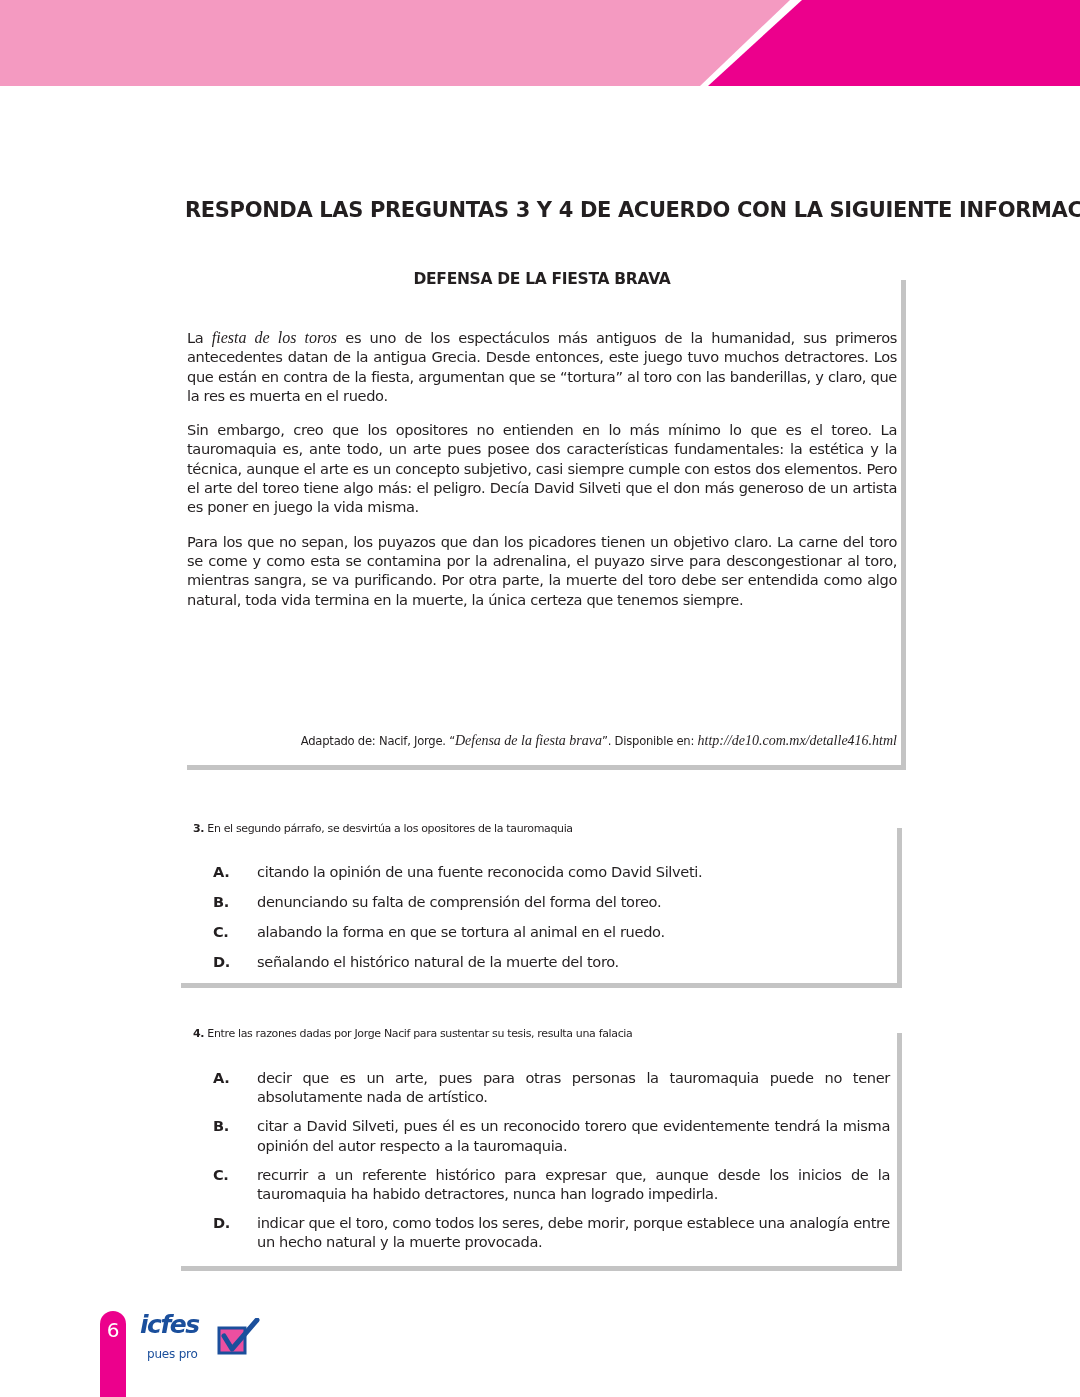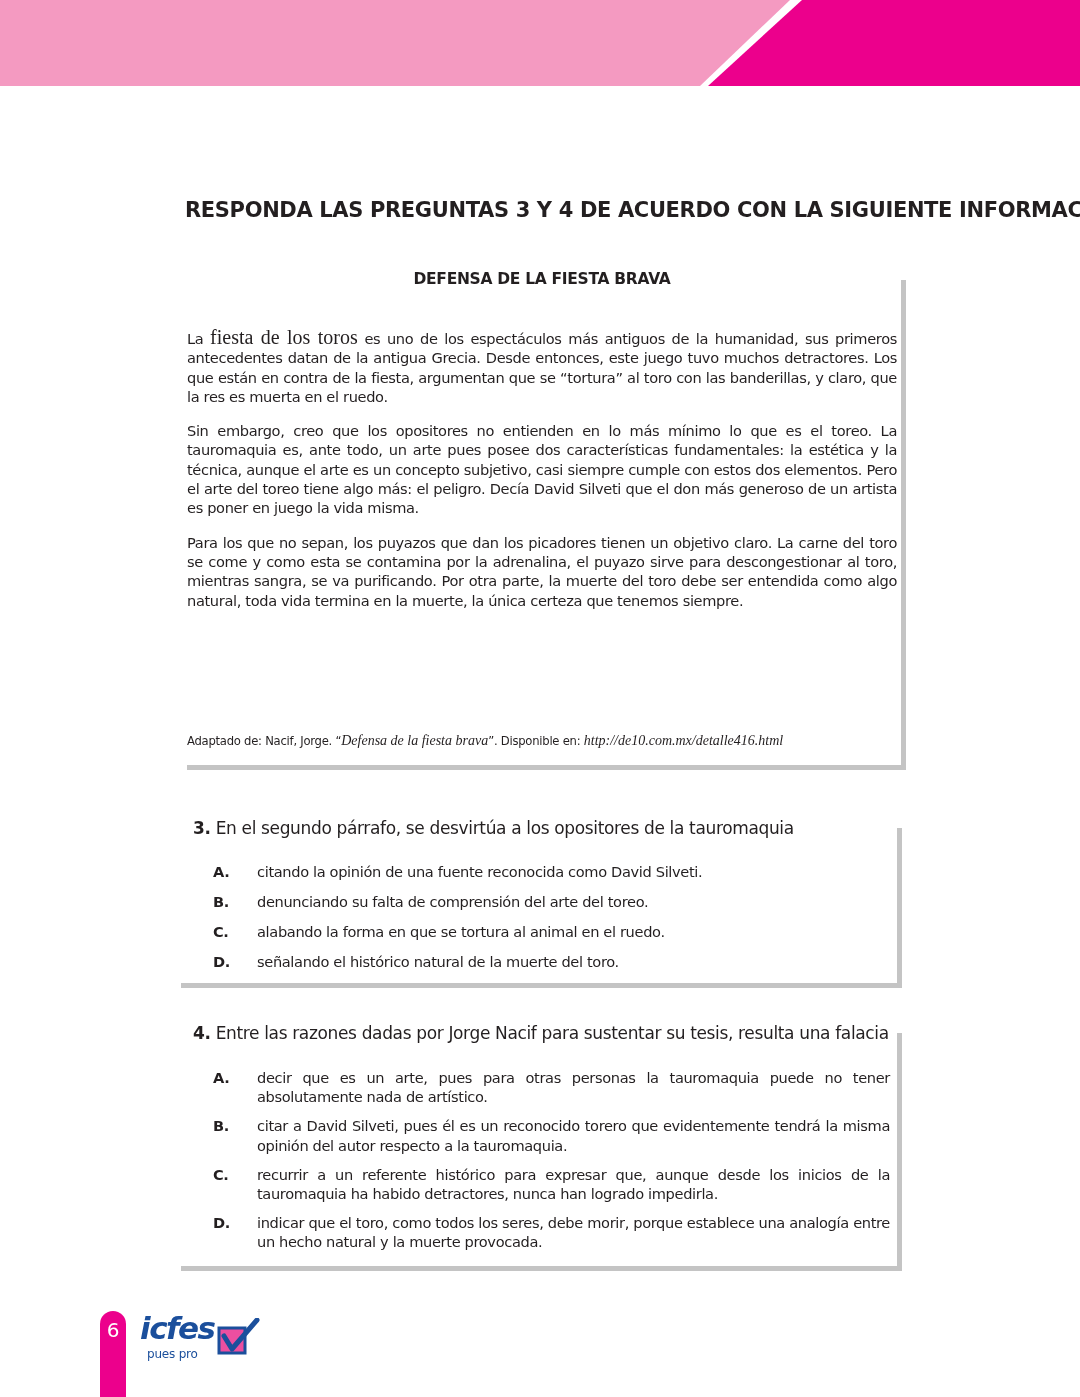--- a/index.html
+++ b/index.html
@@ -24,36 +24,36 @@
     .reading-title {
       position:absolute; left:187px; top:270px; width:710px; text-align:center;
       font-weight:bold; font-size:15.5px; line-height:19.5px; letter-spacing:-0.3px;
     }
     .reading-body {
       position:absolute; left:187px; top:328px; width:710px;
       font-size:14.6px; line-height:19.3px; letter-spacing:-0.35px;
       text-align:justify;
     }
     .reading-body p { margin:0 0 15px 0; }
-    .reading-body .ital { font-family:"Liberation Serif", serif; font-size:20px; letter-spacing:0; }
+    .reading-body .ital { font-family:"Liberation Serif", serif; font-style:italic; font-size:16px; letter-spacing:0; }
     .source {
-      position:absolute; left:187px; top:733px; width:710px; text-align:left;
+      position:absolute; left:187px; top:733px; width:710px; text-align:right;
       font-size:11.6px; letter-spacing:-0.25px;
     }
     .source .serif { font-family:"Liberation Serif", serif; font-style:italic; font-size:14px; letter-spacing:0; }
 
     
     .q-box {
       position:absolute; left:181px; width:716px;
       border-right:5px solid #c4c4c4; border-bottom:5px solid #c4c4c4;
     }
     .q-box.q3 { top:828px; height:155px; }
     .q-box.q4 { top:1033px; height:233px; }
     .q-stem {
-      position:absolute; left:193px; font-size:17px; letter-spacing:-0.35px; line-height:19px;
+      position:absolute; left:193px; font-size:11px; letter-spacing:-0.35px; line-height:19px;
     }
     .q-stem .num { font-weight:bold; }
     .q-stem.q3 { top:819px; }
     .q-stem.q4 { top:1024px; }
     .options { position:absolute; left:213px; width:677px; }
     .options.q3 { top:862px; }
     .options.q4 { top:1068px; }
     .opt { display:flex; font-size:14.6px; line-height:19.2px; letter-spacing:-0.35px; }
     .options.q3 .opt { margin-bottom:10.8px; }
     .options.q4 .opt { margin-bottom:10px; }
@@ -65,21 +65,21 @@
       position:absolute; left:100px; top:1311px; width:26px; height:90px;
       background:#ec008c; border-radius:13px 13px 0 0;
     }
     .page-num {
       position:absolute; left:100px; top:1318px; width:26px; text-align:center;
       color:#ffffff; font-size:20px; font-family:"DejaVu Sans", sans-serif;
     }
     .logo { position:absolute; left:140px; top:1316px; width:125px; height:50px; }
     .logo-word {
       position:absolute; left:0; top:-6px; font-family:"DejaVu Sans", sans-serif;
-      font-style:italic; font-weight:bold; font-size:31px; color:#1b4f9c; letter-spacing:-1.5px;
+      font-style:italic; font-weight:bold; font-size:25px; color:#1b4f9c; letter-spacing:-1.5px;
     }
     .logo-sub {
       position:absolute; left:7px; top:31px; font-family:"DejaVu Sans", sans-serif;
       font-size:12px; color:#1b4f9c; letter-spacing:-0.2px;
     }
     .logo-check { position:absolute; left:77px; top:2px; }
   </style>
 </head>
 <body>
 
@@ -108,21 +108,21 @@
   <span class="num">3.</span>
   <span>En el segundo párrafo, se desvirtúa a los opositores de la tauromaquia</span>
 </div>
 <div class="options q3">
   <div class="opt">
       <span class="letter">A.</span>
       <span class="text">citando la opinión de una fuente reconocida como David Silveti.</span>
     </div>
   <div class="opt">
       <span class="letter">B.</span>
-      <span class="text">denunciando su falta de comprensión del arte del toreo.</span>
+      <span class="text">denunciando su falta de comprensión del forma del toreo.</span>
     </div>
   <div class="opt">
       <span class="letter">C.</span>
       <span class="text">alabando la forma en que se tortura al animal en el ruedo.</span>
     </div>
   <div class="opt">
       <span class="letter">D.</span>
       <span class="text">señalando el histórico natural de la muerte del toro.</span>
     </div>
 </div>

